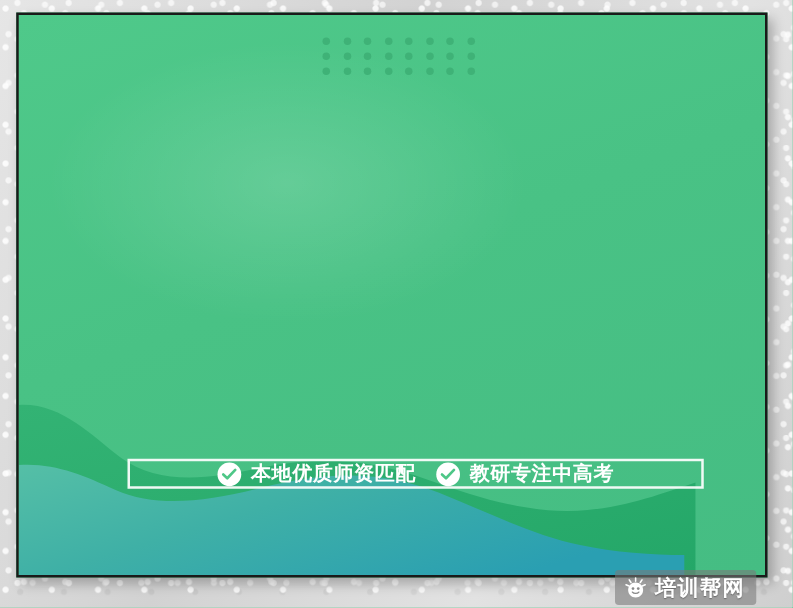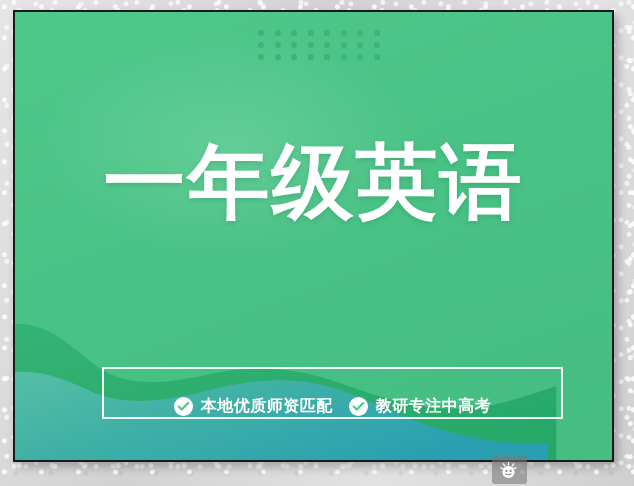--- a/index.html
+++ b/index.html
@@ -136,25 +136,25 @@
     text-indent: 10px;
     margin-top: 8px;
   }
 
   
   .features {
     position: absolute;
     left: 87px;
     top: 355px;
     width: 461px;
-    height: 52px;
+    height: 24px;
     border: 2px solid rgba(255,255,255,.92);
     box-sizing: border-box;
     display: flex;
-    align-items: flex-end;
+    align-items: flex-start;
     justify-content: center;
     gap: 16px;
   }
   .feature {
     display: flex;
     align-items: center;
     gap: 8px;
   }
   .feature .check {
     width: 19px;
@@ -246,21 +246,20 @@
             <stop offset="100%" stop-color="#24a768"></stop>
           </linearGradient>
         </defs>
         <path d="M0,4 C34,2 58,28 82,46 C112,68 152,64 196,54 C244,44 286,48 330,64 C372,79 414,92 458,88 C492,85 520,74 545,66 L545,140 L0,140 Z" fill="url(#greenGrad)"></path>
         <path d="M0,52 C28,50 52,60 78,72 C110,86 150,82 196,70 C248,57 292,56 338,74 C378,90 414,108 452,116 C480,122 510,124 536,124 L536,140 L0,140 Z" fill="url(#tealGrad)"></path>
       </svg>
     </div>
 
 
     <div class="headline">
-      <span class="l1">一年级英语</span>
     </div>
 
     <div class="features">
       <div class="feature">
         <span class="check">
           <svg width="13" height="13" viewBox="0 0 13 13" xmlns="http://www.w3.org/2000/svg">
             <path d="M1.6 6.6 L4.8 9.6 L11.2 2.9" fill="none" stroke="#4ec787" stroke-width="2.1" stroke-linecap="round" stroke-linejoin="round"></path>
           </svg>
         </span>
         <span class="txt">本地优质师资匹配</span>
@@ -287,15 +286,16 @@
           <line x1="1.9" y1="7.2" x2="4.4" y2="8.2"></line>
           <line x1="18.1" y1="7.2" x2="15.6" y2="8.2"></line>
         </g>
         <path d="M10 5.2 C13.6 5.2 16.3 8.0 16.3 11.6 C16.3 15.2 13.6 17.9 10 17.9
                  C6.4 17.9 3.7 15.2 3.7 11.6 C3.7 8.0 6.4 5.2 10 5.2 Z" fill="#ffffff"></path>
         <circle cx="7.8" cy="10.4" r="1.15" fill="#8a8a8a"></circle>
         <circle cx="12.2" cy="10.4" r="1.15" fill="#8a8a8a"></circle>
         <path d="M7.3 13.4 C8.4 14.8 11.6 14.8 12.7 13.4" fill="none" stroke="#8a8a8a" stroke-width="1.2" stroke-linecap="round"></path>
       </svg>
     </span>
+    <span class="wm-text">培训帮网</span>
   </div>
 
 </div>
 
 </body></html>

